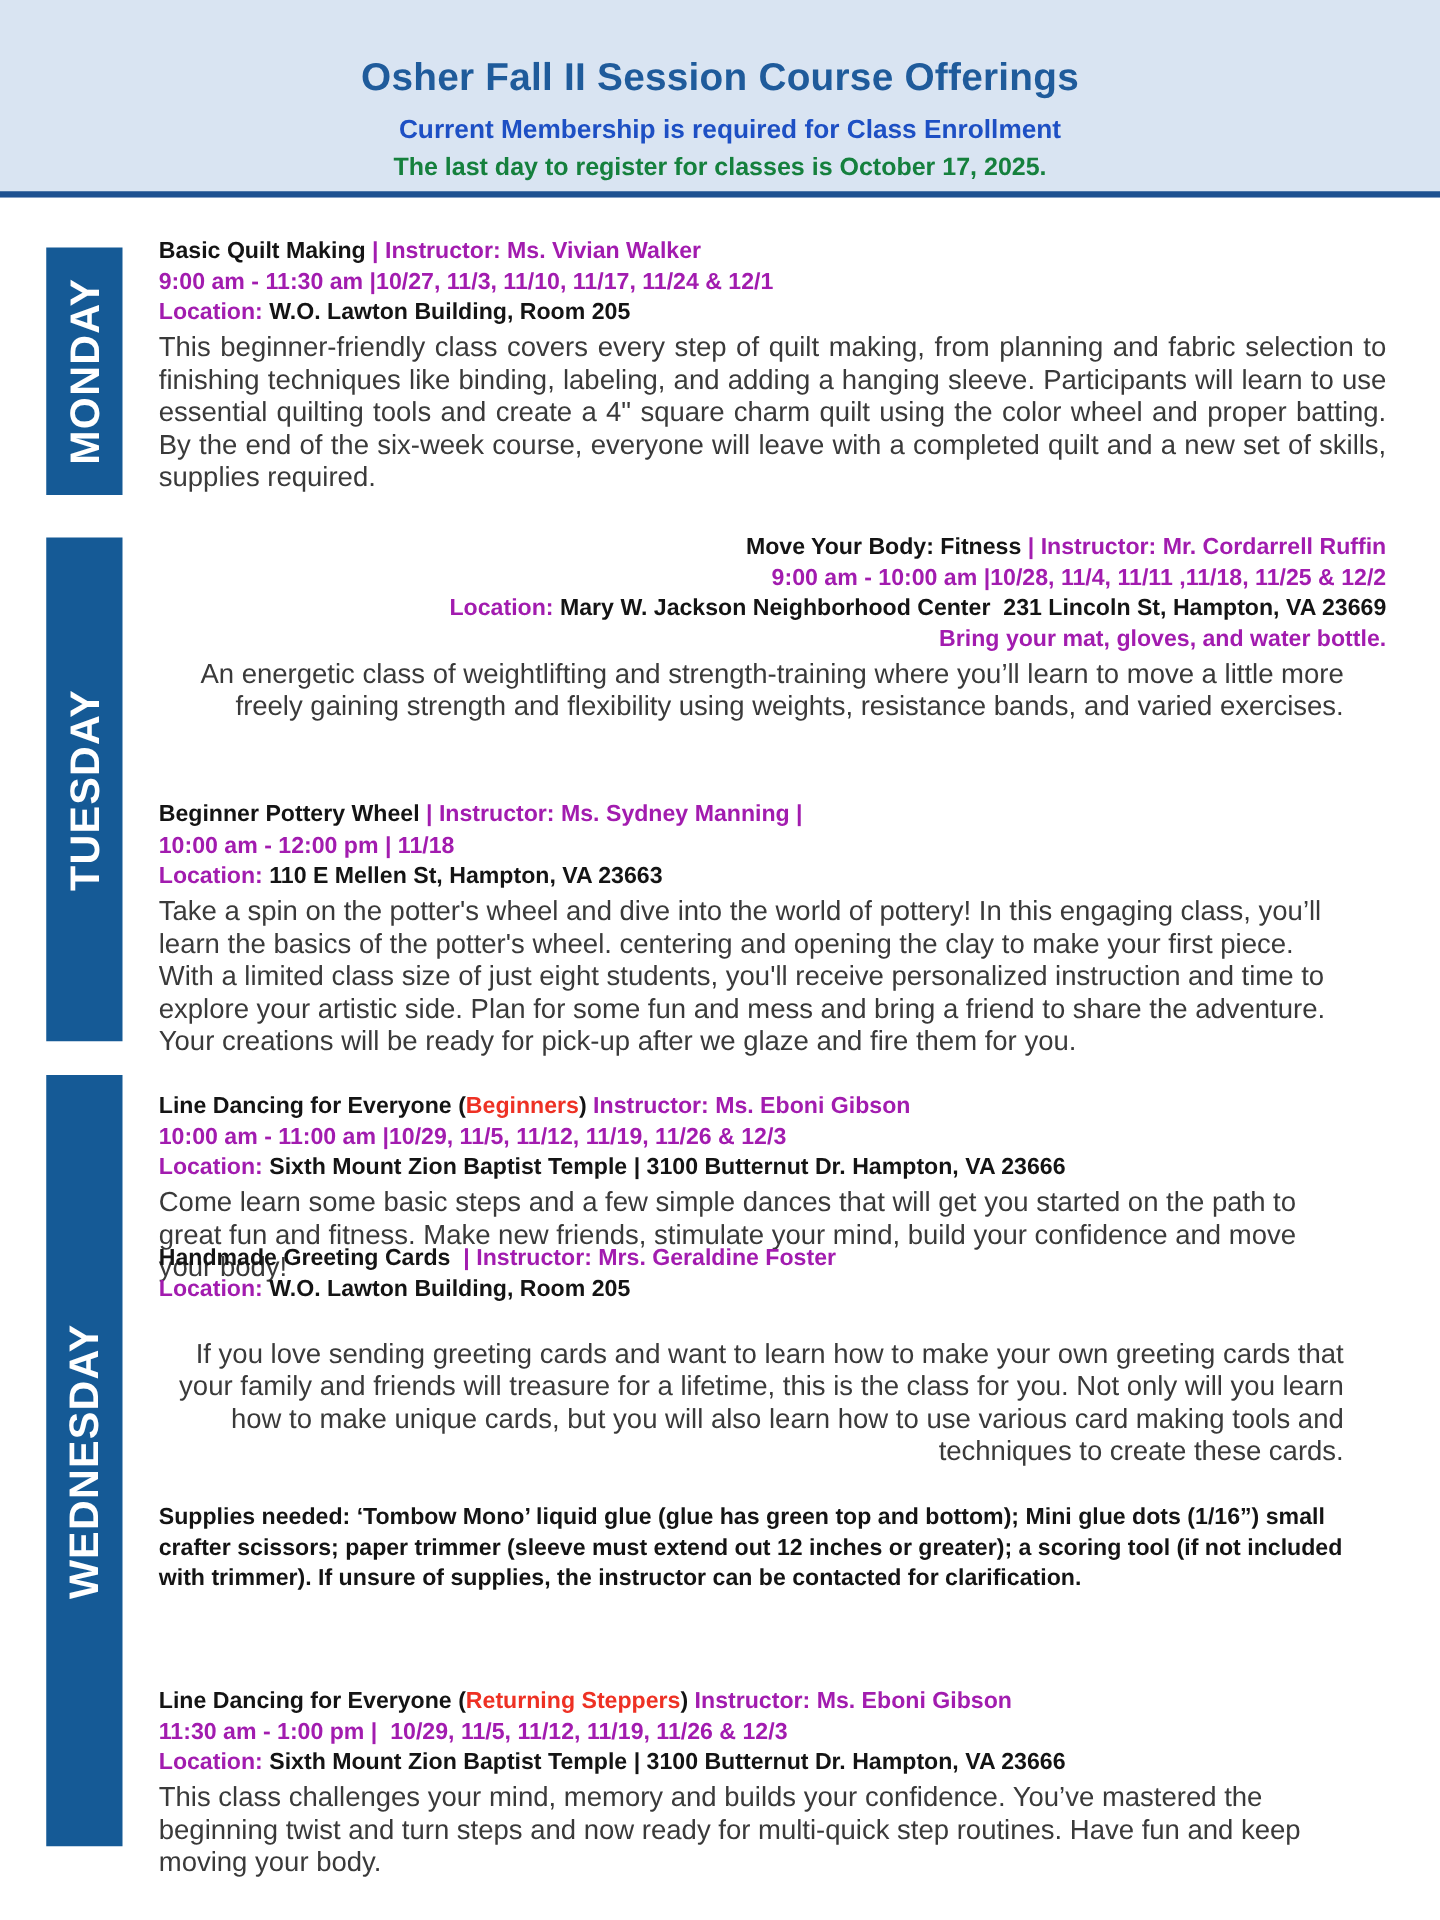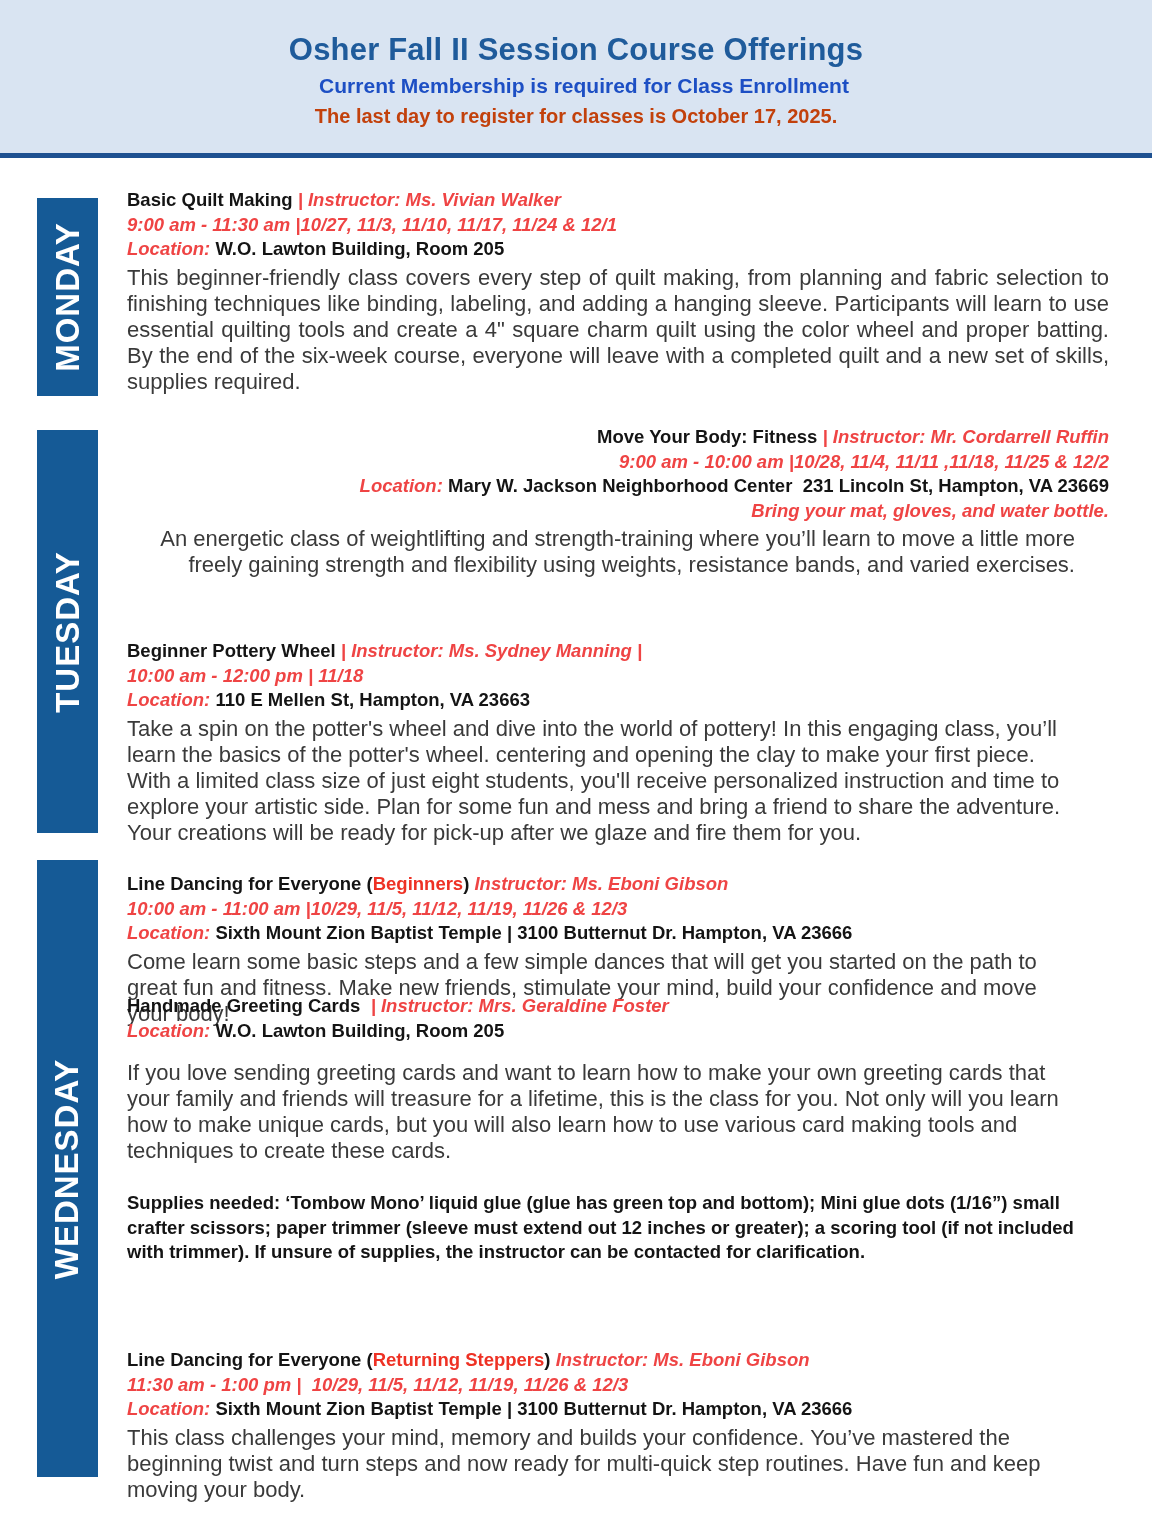--- a/index.html
+++ b/index.html
@@ -13,32 +13,32 @@
   }
   
   .header{
     position:absolute;left:0;top:0;width:1152px;height:153px;
     background:#d9e4f2;
     border-bottom:5px solid #1e5191;
     text-align:center;
     box-sizing:content-box;
   }
   .header .title{
-    margin:0;padding-top:32px;
+    margin:12px;padding-top:32px;
     font-size:31px;font-weight:bold;color:#1f5b9b;
     letter-spacing:.2px;
     text-align:center;
   }
   .header .subtitle{
     margin:6px 0 0;
     font-size:21px;font-weight:bold;color:#1d4fc4;padding-left:16px;
   }
   .header .deadline{
     margin:7px 0 0;
-    font-size:20px;font-weight:bold;color:#c2410c;
+    font-size:20px;font-weight:bold;color:#15803d;
   }
   
   .daybar{
     position:absolute;left:37px;width:61px;
     background:#155a96;
     display:flex;align-items:center;justify-content:center;
   }
   .daybar span{
     transform:rotate(-90deg);
     white-space:nowrap;
@@ -47,29 +47,29 @@
   
   .course{
     position:absolute;left:127px;width:982px;
   }
   .hline{
     margin:0;
     font-size:18.5px;font-weight:bold;line-height:24.5px;
     white-space:pre-wrap;
   }
   .t-black{color:#141414;}
-  .t-blue{color:#ef4444;font-style:italic;}
+  .t-blue{color:#a21caf;}
   .t-red{color:#ee3124;}
   .desc{
     margin:3px 0 0;
     font-size:22px;line-height:26px;color:#3a3a3a;
     width:948px;
   }
   .desc.justify{width:982px;text-align:justify;}
-  .desc.gap{margin-top:17px;}
+  .desc.gap{margin-top:27px;text-align:right;}
   .supplies{
     margin:27px 0 0;
     font-size:18.5px;font-weight:bold;line-height:24.5px;color:#141414;
     width:982px;
     white-space:pre-wrap;
   }
 </style>
 </head>
 <body>
 

